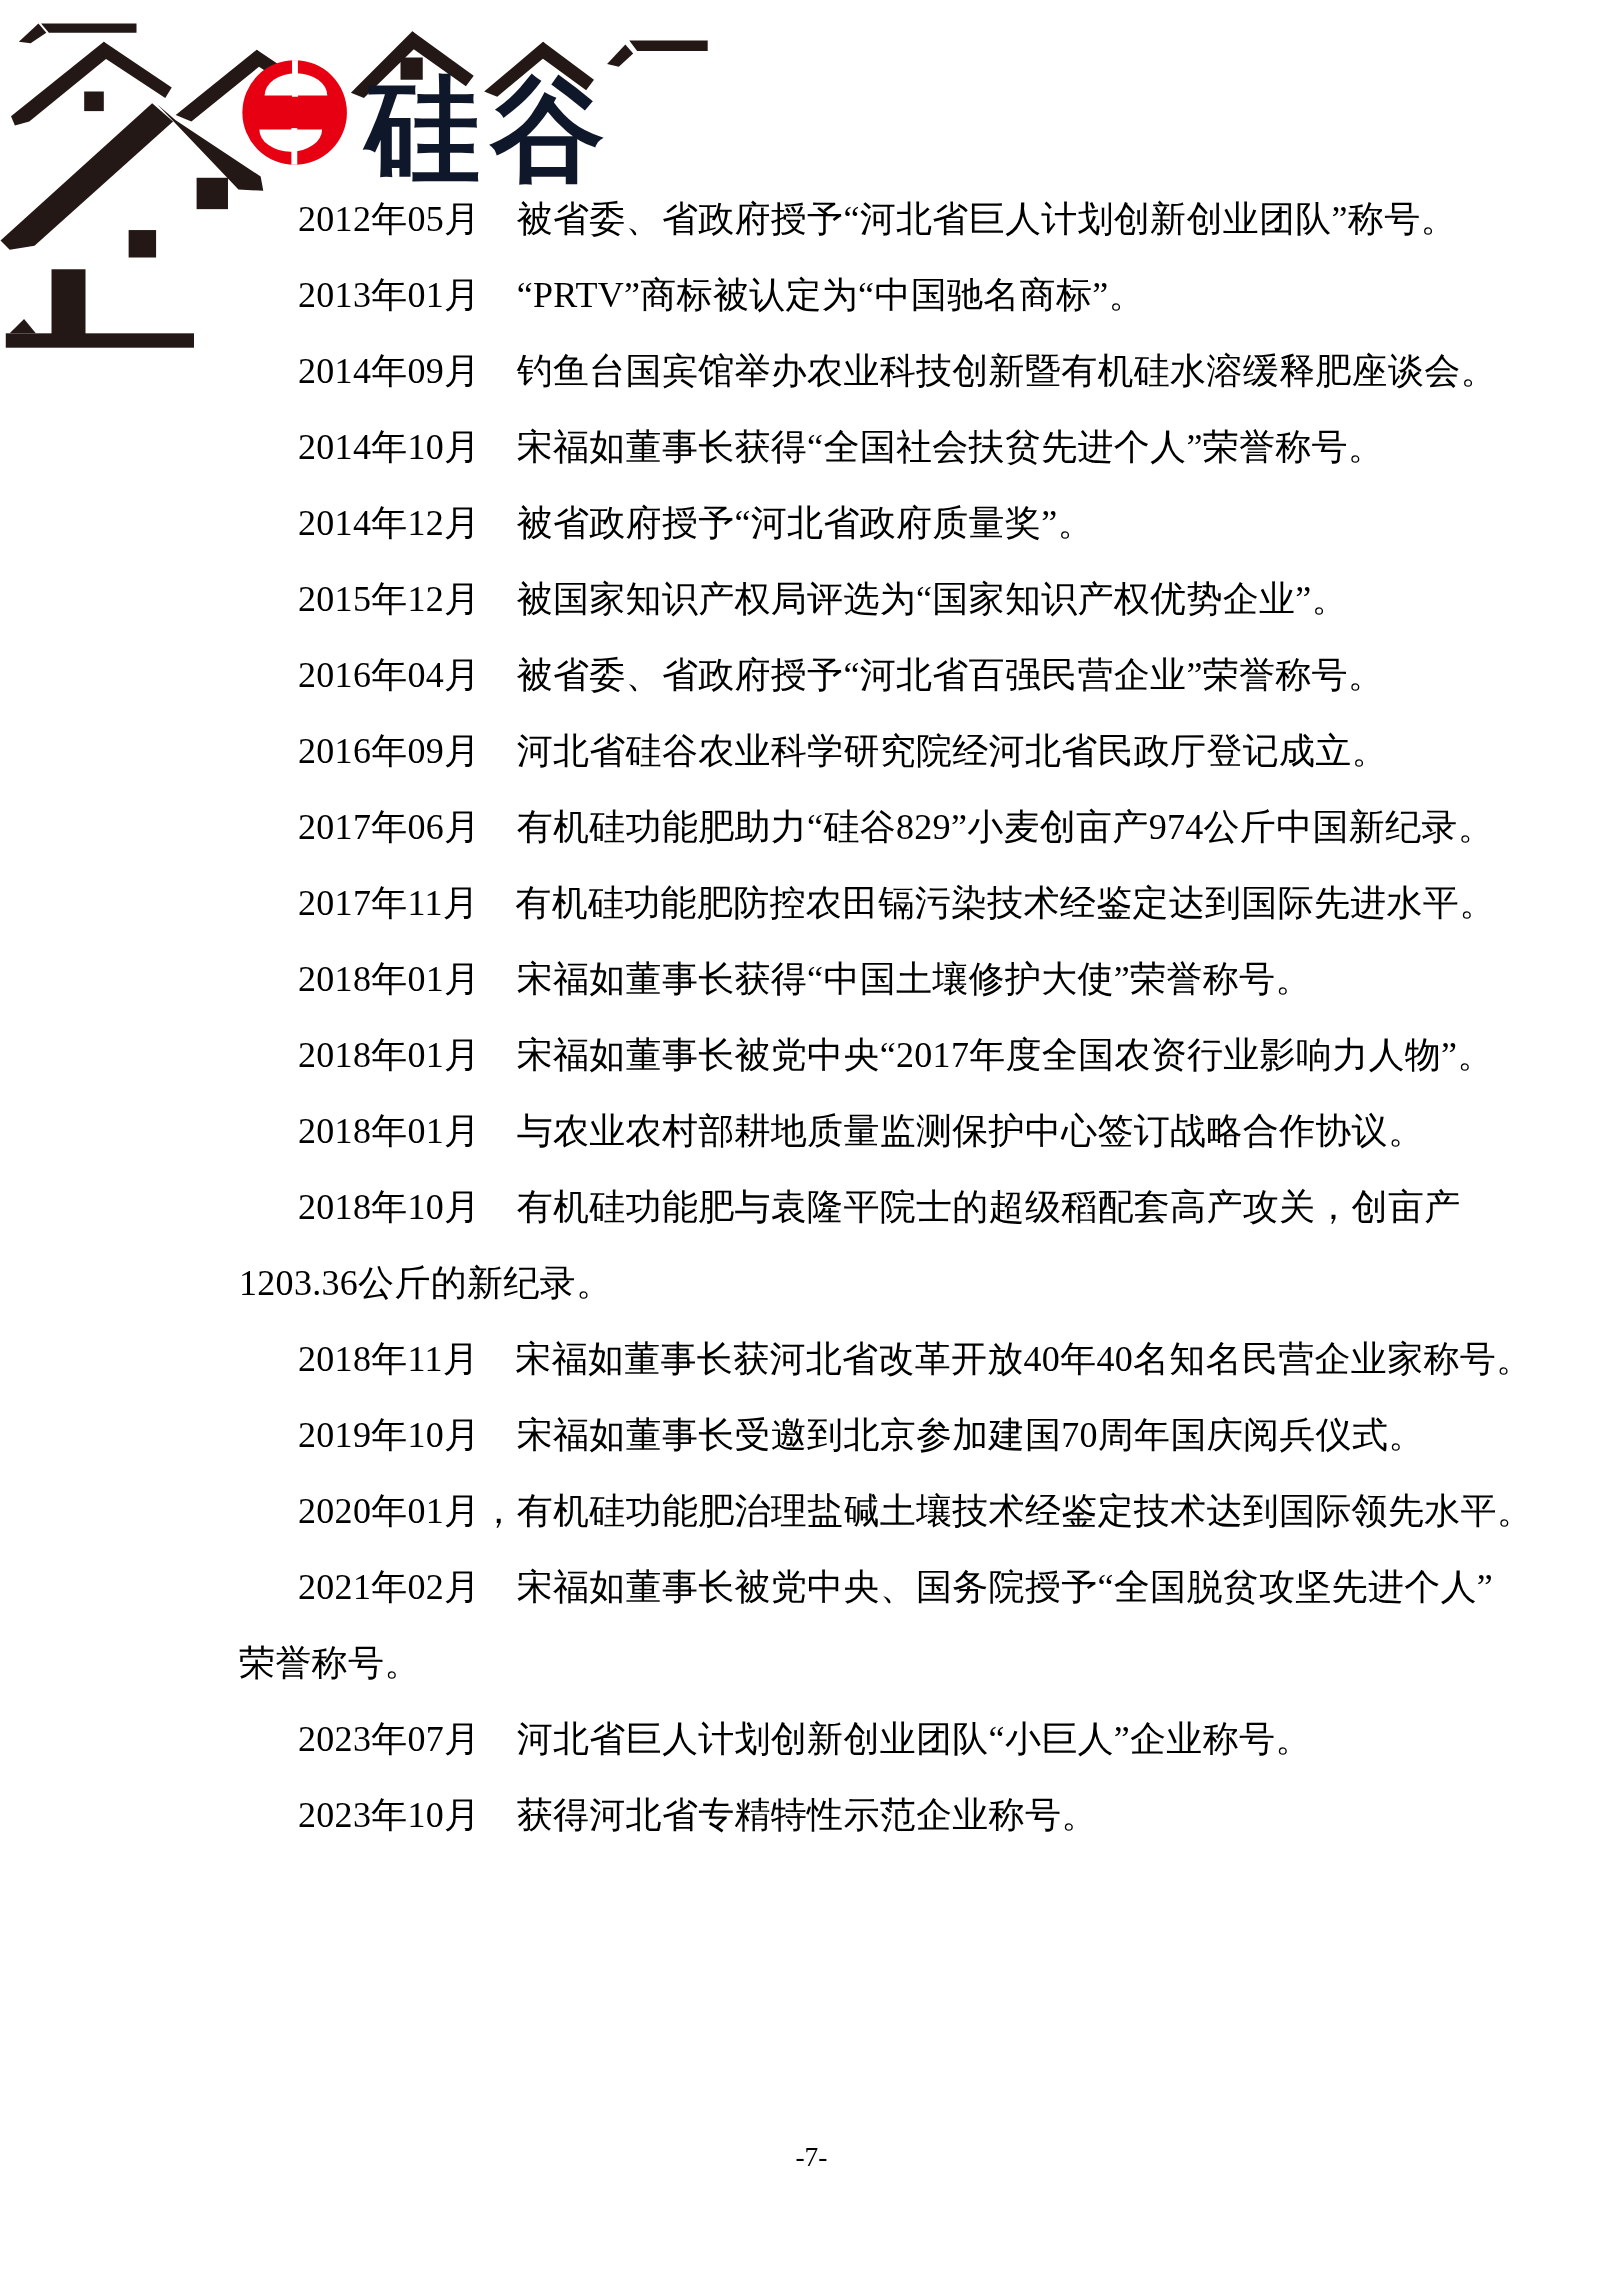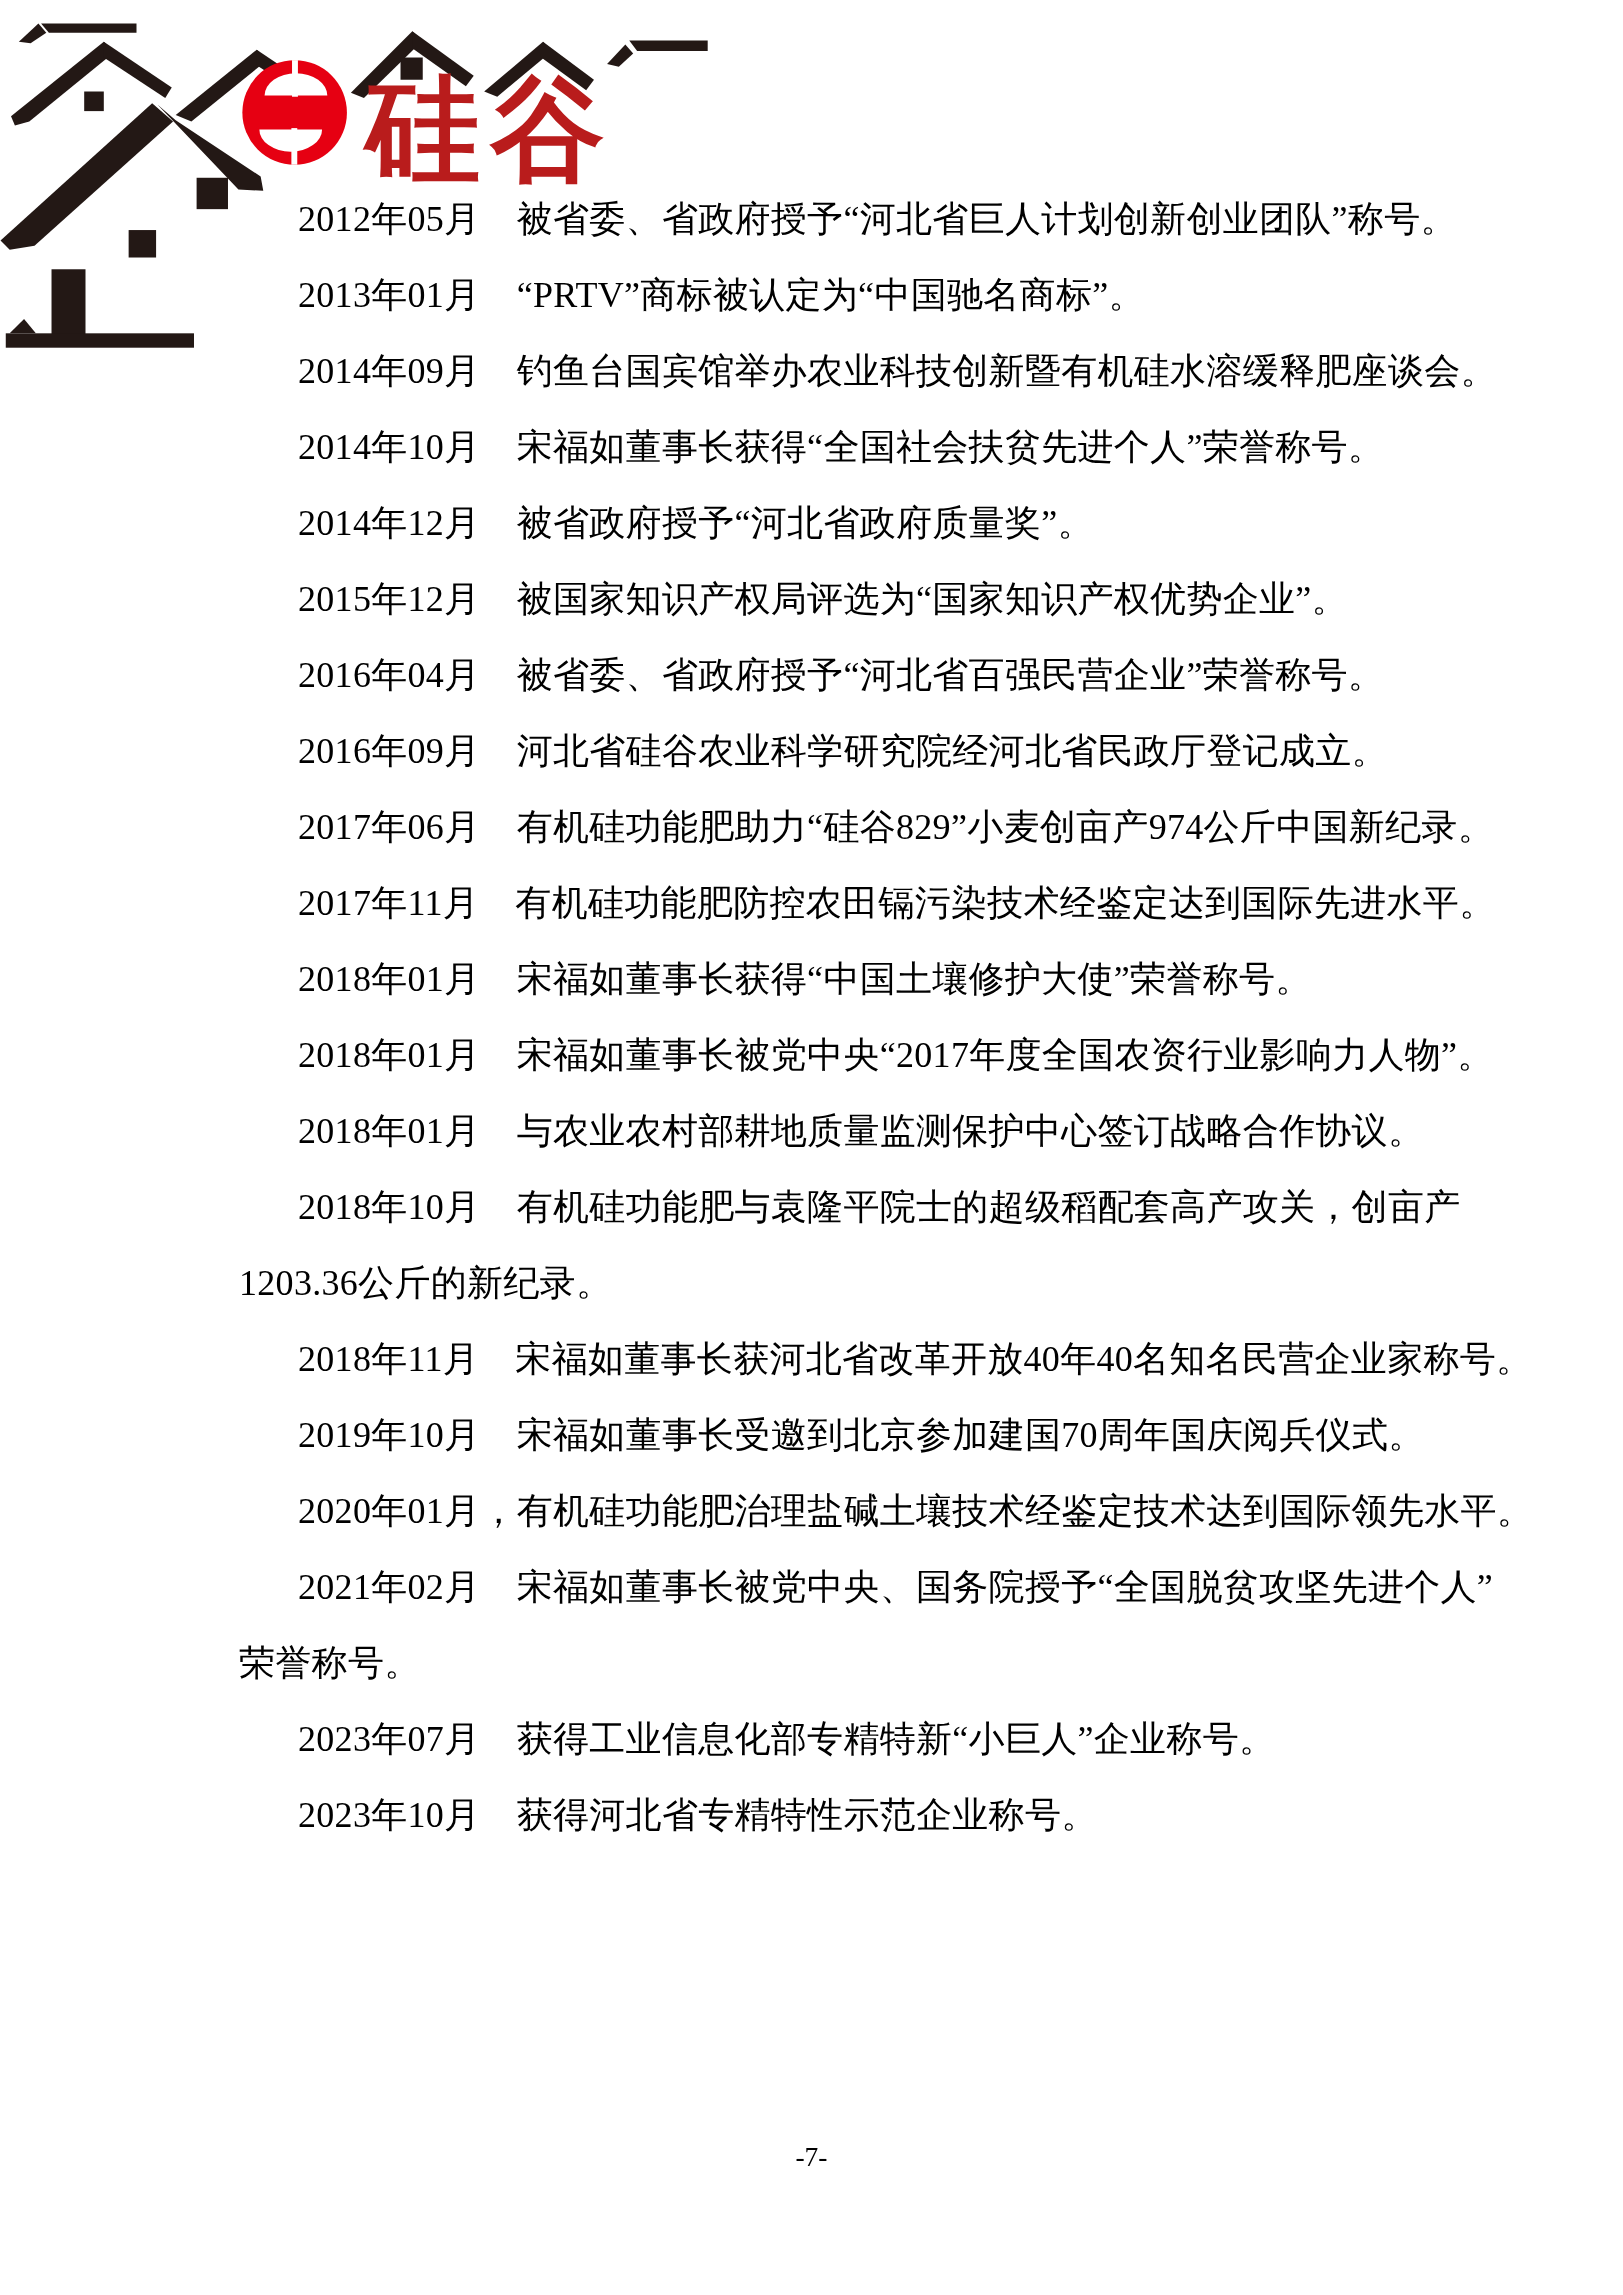--- a/index.html
+++ b/index.html
@@ -11,21 +11,21 @@
     font-family:"Liberation Serif","DejaVu Serif",serif;
     color:#000000;
   }
   
   .logo { position:absolute; left:0; top:0; width:720px; height:366px; }
   .logo svg { position:absolute; left:0; top:0; }
   .wordmark {
     position:absolute; left:366px; top:73px;
     font-family:"DejaVu Sans","Liberation Sans",sans-serif;
     font-weight:900; font-size:114px; line-height:1;
-    letter-spacing:10.5px; color:#b91c1c;
+    letter-spacing:10.5px; color:#0f172a;
   }
   
   .timeline {
     position:absolute; left:239px; top:181px; width:1184px;
     font-size:36px; letter-spacing:0.3px;
   }
   .line { height:76px; line-height:76px; white-space:nowrap; }
   .line.indent { padding-left:59px; }
   
   .footer {
@@ -97,21 +97,21 @@
       <div class="line indent">2018年01月　宋福如董事长获得“中国土壤修护大使”荣誉称号。</div>
       <div class="line indent">2018年01月　宋福如董事长被党中央“2017年度全国农资行业影响力人物”。</div>
       <div class="line indent">2018年01月　与农业农村部耕地质量监测保护中心签订战略合作协议。</div>
       <div class="line indent">2018年10月　有机硅功能肥与袁隆平院士的超级稻配套高产攻关，创亩产</div>
       <div class="line">1203.36公斤的新纪录。</div>
       <div class="line indent">2018年11月　宋福如董事长获河北省改革开放40年40名知名民营企业家称号。</div>
       <div class="line indent">2019年10月　宋福如董事长受邀到北京参加建国70周年国庆阅兵仪式。</div>
       <div class="line indent">2020年01月，有机硅功能肥治理盐碱土壤技术经鉴定技术达到国际领先水平。</div>
       <div class="line indent">2021年02月　宋福如董事长被党中央、国务院授予“全国脱贫攻坚先进个人”</div>
       <div class="line">荣誉称号。</div>
-      <div class="line indent">2023年07月　获得工业信息化部专精特新“小巨人”企业称号。</div>
+      <div class="line indent">2023年07月　河北省巨人计划创新创业团队“小巨人”企业称号。</div>
       <div class="line indent">2023年10月　获得河北省专精特性示范企业称号。</div>
     </main>
 
   <footer class="footer">
     <span>-7-</span>
   </footer>
 
 </div>
 
 

